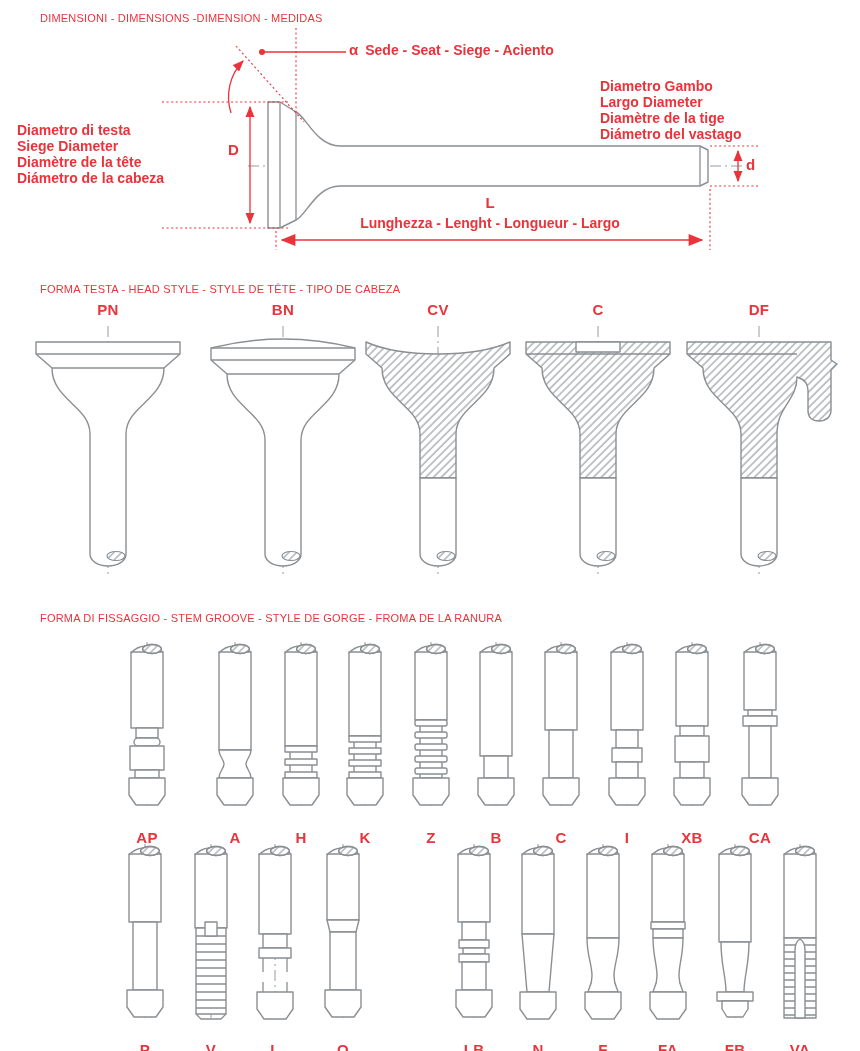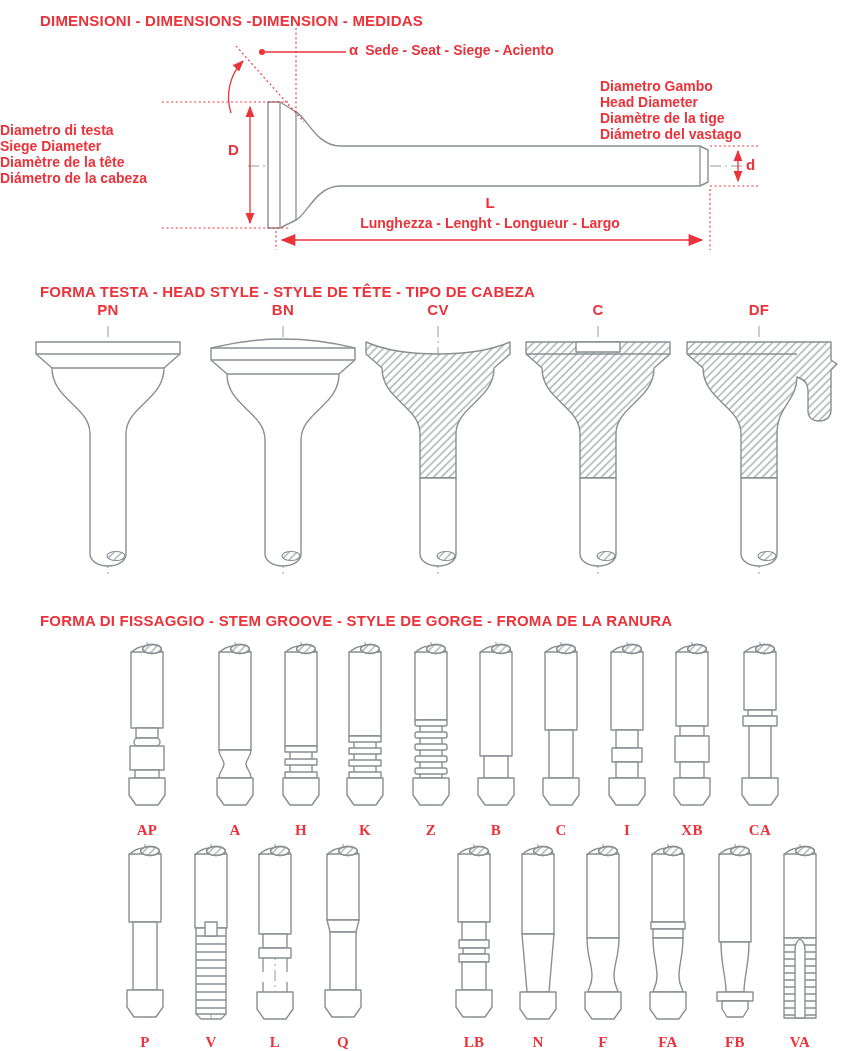--- a/index.html
+++ b/index.html
@@ -2,40 +2,40 @@
 <html><head>
 <meta charset="utf-8">
 <style>
   :root{
     --red:#ea333b;
     --gray:#8b8f93;
   }
   html,body{margin:0;padding:0;background:#fff;}
   body{width:860px;height:1051px;position:relative;font-family:"Liberation Sans","DejaVu Sans",sans-serif;overflow:hidden;}
   .abs{position:absolute;}
-  .sec-title{position:absolute;font-weight:700;font-size:15px;color:var(--red);letter-spacing:.2px;white-space:nowrap;}
+  .sec-title{position:absolute;font-weight:400;font-size:11px;color:var(--red);letter-spacing:.2px;white-space:nowrap;}
   .rlab{color:var(--red);font-weight:600;font-size:14px;line-height:16px;}
   .dimblock{position:absolute;text-align:left;}
   .dletter{position:absolute;color:var(--red);font-weight:800;font-size:15px;}
   .center{text-align:center;}
   .codelab{color:var(--red);font-weight:700;font-size:15px;text-align:center;letter-spacing:.3px;}
   
   .s{fill:#fff;stroke:var(--gray);stroke-width:1.4;stroke-linejoin:round;}
   .ln{fill:none;stroke:var(--gray);stroke-width:1.3;}
   .cl{fill:none;stroke:var(--gray);stroke-width:.9;stroke-dasharray:11 4 2 4;}
   .so{fill:none;stroke:var(--gray);stroke-width:1.4;stroke-linejoin:round;}
   .hw{fill:#fff;stroke:none;}
   .hp{fill:url(#hatch);stroke:none;}
   .hat{fill:url(#hatch);stroke:var(--gray);stroke-width:1.2;}
   .r{fill:none;stroke:var(--red);stroke-width:1.3;}
   .rt{stroke-width:1.7;}
   .rd{stroke-dasharray:2 2.6;stroke-width:1.1;}
   .headcol{position:absolute;width:160px;transform:translateX(-50%);text-align:center;}
   .gitem{position:absolute;width:64px;text-align:center;}
-  .gitem .codelab{margin-top:10px;font-family:Liberation Serif, serif;}
+  .gitem .codelab{margin-top:17px;}
 </style>
 </head>
 <body>
 
 <svg width="0" height="0" style="position:absolute" aria-hidden="true">
   <defs>
     <pattern id="hatch" width="5.5" height="5.5" patternUnits="userSpaceOnUse" patternTransform="rotate(45)">
       <line x1="1" y1="0" x2="1" y2="5.5" stroke="#9aa0a4" stroke-width="1.2"></line>
     </pattern>
     <marker id="ar" viewBox="0 0 10 8" refX="9" refY="4" markerWidth="9" markerHeight="7" orient="auto-start-reverse">
@@ -74,31 +74,31 @@
   <path class="r" d="M231,113 A52,52 0 0 1 243,61" marker-end="url(#ar)"></path>
   <circle cx="262" cy="52" r="3" fill="#ea333b"></circle>
   <line class="r" x1="262" y1="52" x2="346" y2="52"></line>
 </svg>
 
 <div class="abs" style="left:349px;top:41px;display:flex;gap:7px;align-items:baseline">
   <span class="dletter" style="position:static">α</span>
   <span class="rlab">Sede - Seat - Siege - Acìento</span>
 </div>
 
-<div class="dimblock" style="left:0;top:122px;width:228px">
+<div class="dimblock" style="left:17px;top:122px;width:228px">
   <div class="rlab">Diametro di testa</div>
   <div class="rlab">Siege Diameter</div>
   <div class="rlab">Diamètre de la tête</div>
   <div class="rlab">Diámetro de la cabeza</div>
 </div>
 <div class="dletter" style="left:228px;top:141px">D</div>
 
 <div class="dimblock" style="left:600px;top:78px;width:232px">
   <div class="rlab">Diametro Gambo</div>
-  <div class="rlab">Head Diameter</div>
+  <div class="rlab">Largo Diameter</div>
   <div class="rlab">Diamètre de la tige</div>
   <div class="rlab">Diámetro del vastago</div>
 </div>
 <div class="dletter" style="left:746px;top:156px">d</div>
 
 <div class="dletter center" style="left:470px;top:194px;width:40px">L</div>
 <div class="abs rlab center" style="left:290px;top:215px;width:400px">Lunghezza - Lenght - Longueur - Largo</div>
 
 <div class="sec-title" style="left:40px;top:283px">FORMA TESTA - HEAD STYLE - STYLE DE TÊTE - TIPO DE CABEZA</div>
 

